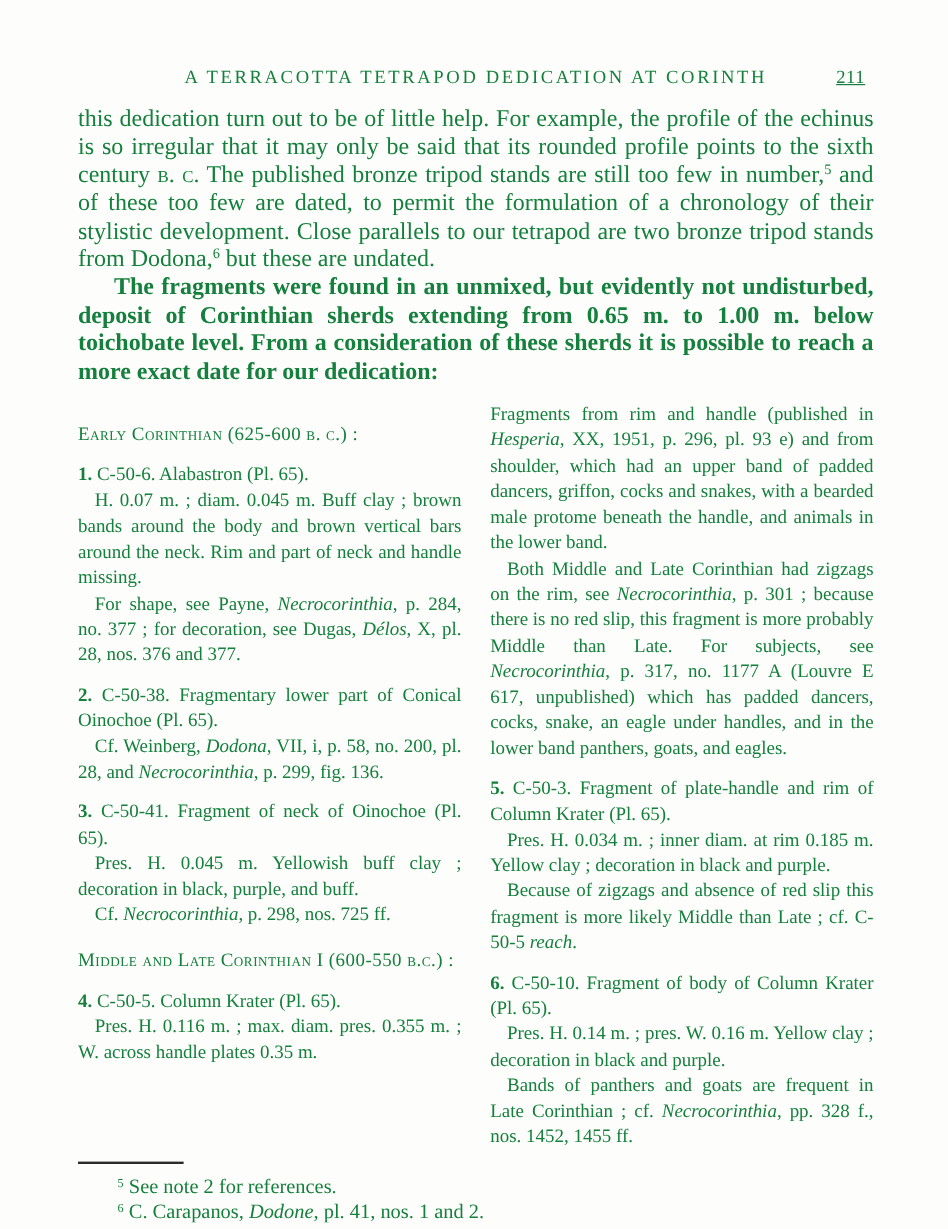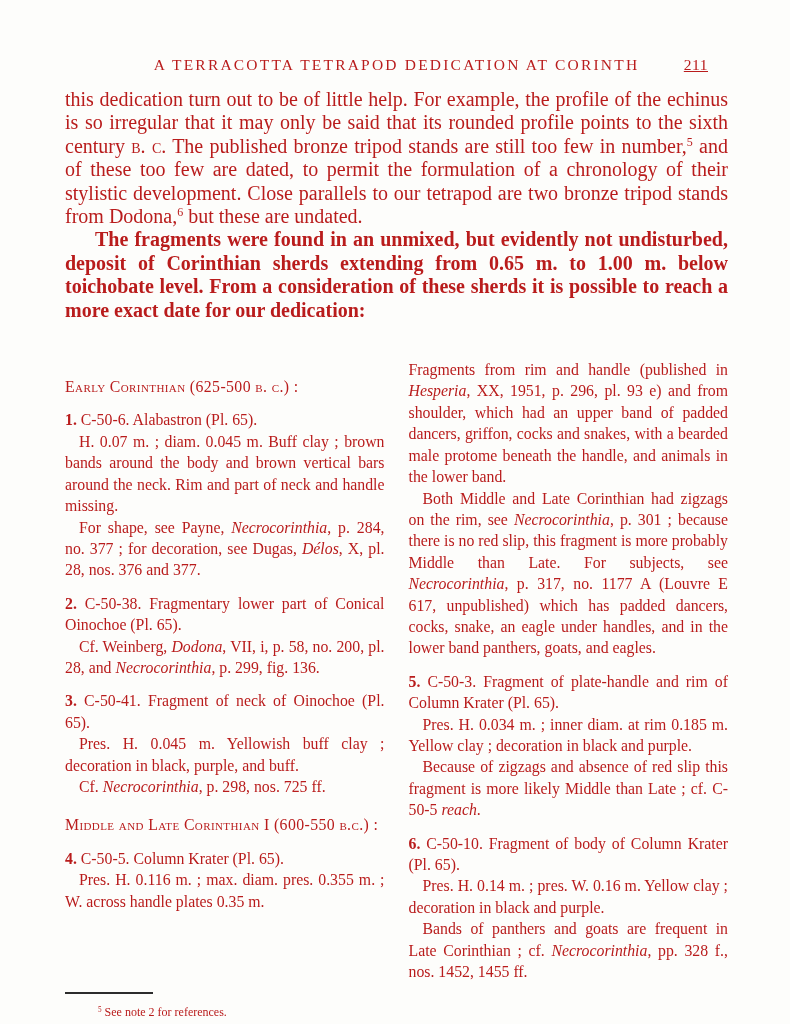--- a/index.html
+++ b/index.html
@@ -6,37 +6,37 @@
     margin: 0;
     padding: 0;
     background: #fdfdfb;
   }
   .page {
     position: relative;
     width: 790px;
     height: 1024px;
     box-sizing: border-box;
     background: #fdfdfb;
-    color: #b91c1c;
+    color: #15803d;
     font-family: "Liberation Serif", "DejaVu Serif", serif;
     padding: 56px 62px 0 65px;
     overflow: hidden;
   }
   
   .running-head {
     position: relative;
     text-align: center;
     font-size: 15.5px;
     letter-spacing: 2.2px;
     margin-bottom: 14px;
     white-space: nowrap;
   }
   .rh-page {
     position: absolute;
-    right: 20px;
+    right: 7px;
     top: 0;
     letter-spacing: 0.5px;
     text-decoration: underline;
   }
   
   .intro {
     font-size: 20px;
     line-height: 23.4px;
     text-align: justify;
   }
@@ -46,40 +46,39 @@
   .columns {
     display: flex;
     gap: 24px;
     margin-top: 13px;
     font-size: 15.8px;
     line-height: 21.4px;
   }
   .col {
     width: calc((100% - 24px) / 2);
     text-align: justify;
-    margin-top: 24px;
   }
   .col p { margin: 0; }
   .col .paragraph { text-indent: 14px; }
   .col .paragraph.flush { text-indent: 0; }
   .col .entry_heading { margin-top: 12px; text-indent: 0; }
   .col .section_heading {
     margin-top: 17px;
     margin-bottom: 6px;
     letter-spacing: 0.4px;
     text-align: left;
   }
   .col .section_heading.hang {
     padding-left: 38px;
     text-indent: -38px;
   }
   
   .footnotes {
     margin-top: 4px;
-    font-size: 12px;
+    font-size: 17px;
     line-height: 21px;
   }
   .fn-rule {
     width: 88px;
     border-top: 2px solid #2c2c2c;
     margin: 10px 0 8px 0;
   }
   .footnotes .footnote {
     margin: 0;
     padding-left: 33px;
@@ -106,21 +105,21 @@
     <span class="rh-page">211</span>
   </div>
 
   <div class="intro">
       <p class="intro_paragraph"><span>this dedication turn out to be of little help. For example, the profile of the echinus is so irregular that it may only be said that its rounded profile points to the sixth century </span><span class="sc">b. c.</span><span> The published bronze tripod stands are still too few in number,</span><span class="sup">5</span><span> and of these too few are dated, to permit the formulation of a chronology of their stylistic development. Close parallels to our tetrapod are two bronze tripod stands from Dodona,</span><span class="sup">6</span><span> but these are undated.</span></p>
       <p class="intro_paragraph indent"><span>The fragments were found in an unmixed, but evidently not undisturbed, deposit of Corinthian sherds extending from 0.65 m. to 1.00 m. below toichobate level. From a consideration of these sherds it is possible to reach a more exact date for our dedication:</span></p>
     </div>
 
   <div class="columns">
     <div class="col">
-        <p class="section_heading"><span class="sc">Early Corinthian (625-500 b. c.) :</span></p>
+        <p class="section_heading"><span class="sc">Early Corinthian (625-600 b. c.) :</span></p>
         <p class="entry_heading"><span class="bd">1.</span><span> C-50-6. Alabastron (Pl. 65).</span></p>
         <p class="paragraph"><span>H. 0.07 m. ; diam. 0.045 m. Buff clay ; brown bands around the body and brown vertical bars around the neck. Rim and part of neck and handle missing.</span></p>
         <p class="paragraph"><span>For shape, see Payne, </span><span class="it">Necrocorinthia</span><span>, p. 284, no. 377 ; for decoration, see Dugas, </span><span class="it">Délos</span><span>, X, pl. 28, nos. 376 and 377.</span></p>
         <p class="entry_heading"><span class="bd">2.</span><span> C-50-38. Fragmentary lower part of Conical Oinochoe (Pl. 65).</span></p>
         <p class="paragraph"><span>Cf. Weinberg, </span><span class="it">Dodona</span><span>, VII, i, p. 58, no. 200, pl. 28, and </span><span class="it">Necrocorinthia</span><span>, p. 299, fig. 136.</span></p>
         <p class="entry_heading"><span class="bd">3.</span><span> C-50-41. Fragment of neck of Oinochoe (Pl. 65).</span></p>
         <p class="paragraph"><span>Pres. H. 0.045 m. Yellowish buff clay ; decoration in black, purple, and buff.</span></p>
         <p class="paragraph"><span>Cf. </span><span class="it">Necrocorinthia</span><span>, p. 298, nos. 725 ff.</span></p>
         <p class="section_heading hang"><span class="sc">Middle and Late Corinthian I (600-550 b.c.) :</span></p>
         <p class="entry_heading"><span class="bd">4.</span><span> C-50-5. Column Krater (Pl. 65).</span></p>

